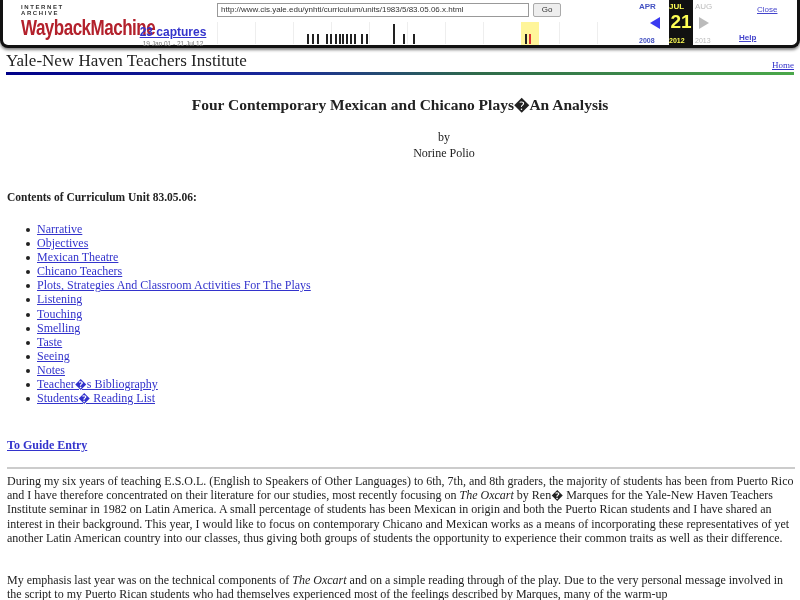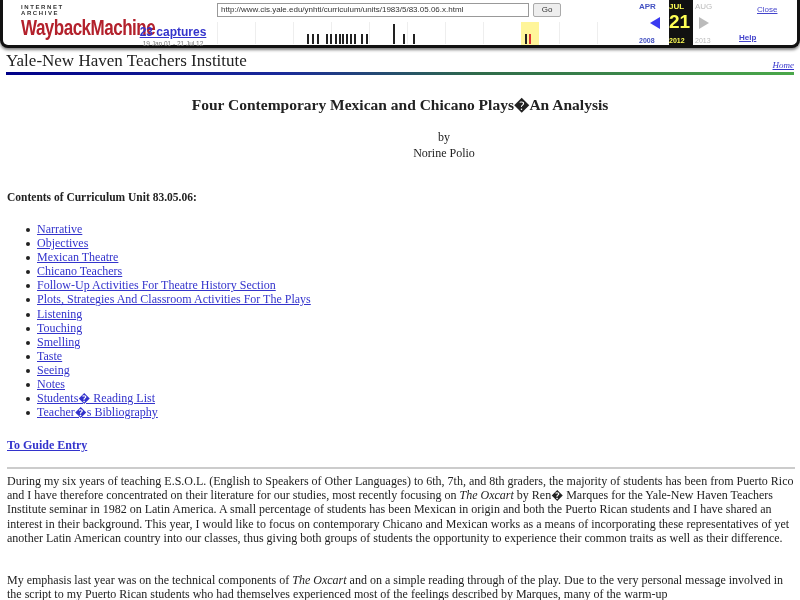--- a/index.html
+++ b/index.html
@@ -24,31 +24,31 @@
   #wm-spark .grid { position: absolute; top: 4px; width: 1px; height: 22px; background: #eee; }
   #wm-spark .bar { position: absolute; bottom: 1px; width: 2px; background: #222; }
   #wm-spark .hl { position: absolute; left: 308px; top: 4px; width: 18px; height: 23px; background: #fff59a; }
   #wm-nav { position: absolute; left: 636px; top: 0; width: 120px; height: 46px; font-family: "Liberation Sans", sans-serif; }
   .col { position: absolute; top: 0; width: 30px; height: 46px; text-align: left; }
   .col .m { font-size: 8px; font-weight: bold; margin-top: 2px; display: block; }
   .col .y { font-size: 7px; font-weight: bold; position: absolute; bottom: 2px; left: 0; width: 100%; }
   #col-prev { left: 0; } #col-prev .m, #col-prev .y { color: #4452c3; }
   #col-cur { left: 30px; background: #111; width: 24px; } #col-cur .m, #col-cur .y { color: #ff5; }
   #col-next { left: 56px; } #col-next .m, #col-next .y { color: #bbb; font-weight: normal; }
-  #wm-day { position: absolute; left: 30px; top: 11px; width: 16px; text-align: center; font-size: 19px; font-weight: bold; color: #ff5; }
+  #wm-day { position: absolute; left: 30px; top: 11px; width: 24px; text-align: center; font-size: 19px; font-weight: bold; color: #ff5; }
   #wm-prev-arrow { position: absolute; left: 11px; top: 17px; width: 0; height: 0; border-top: 6px solid transparent;
                    border-bottom: 6px solid transparent; border-right: 10px solid #3a3af0; }
   #wm-next-arrow { position: absolute; left: 60px; top: 17px; width: 0; height: 0; border-top: 6px solid transparent;
                    border-bottom: 6px solid transparent; border-left: 10px solid #bbb; }
   #wm-close, #wm-help { position: absolute; left: 754px; font-family: "Liberation Sans", sans-serif; font-size: 8px; color: #44c; text-decoration: underline; }
   #wm-close { top: 5px; } #wm-help { top: 33px; left: 736px; font-weight: bold; }
 
   
   #site-title { position: absolute; left: 6px; top: 51px; font-size: 17px; color: #222; }
-  #home-link { position: absolute; right: 6px; top: 60px; font-size: 9px; color: #33c; text-decoration: underline; font-style: italic; }
+  #home-link { position: absolute; right: 6px; top: 60px; font-size: 9px; color: #33c; text-decoration: underline; }
   #header-rule { position: absolute; left: 6px; top: 72px; width: 788px; height: 3px;
                  background: linear-gradient(to right, #000088 0%, #1a2a9a 35%, #2f6b4a 60%, #4aa84a 100%); }
 
   
   #doc-title { position: absolute; left: 0; top: 93px; width: 800px; text-align: center; font-size: 15.5px; font-weight: bold; color: #222; }
   #byline { position: absolute; left: 0; top: 129px; width: 800px; text-align: center; font-size: 12px; line-height: 16px; color: #222; margin-left: 44px; }
   #contents-heading { position: absolute; left: 7px; top: 191px; font-size: 11.5px; font-weight: bold; color: #222; }
   #toc { position: absolute; left: 24px; top: 222px; list-style: none; }
   #toc li { font-size: 12px; line-height: 14.1px; position: relative; padding-left: 13px; }
   #toc li::before { content: ""; position: absolute; left: 2px; top: 6px; width: 4px; height: 4px; border-radius: 50%; background: #222; }
@@ -138,30 +138,29 @@
   <div>Norine Polio</div>
 </div>
 
 <div id="contents-heading">Contents of Curriculum Unit 83.05.06:</div>
 
 <ul id="toc">
   <li><a href="#">Narrative</a></li>
   <li><a href="#">Objectives</a></li>
   <li><a href="#">Mexican Theatre</a></li>
   <li><a href="#">Chicano Teachers</a></li>
-  <li><a href="#">Follow-Up Activities For Theatre History Section</a></li>
   <li><a href="#">Plots, Strategies And Classroom Activities For The Plays</a></li>
   <li><a href="#">Listening</a></li>
   <li><a href="#">Touching</a></li>
   <li><a href="#">Smelling</a></li>
   <li><a href="#">Taste</a></li>
   <li><a href="#">Seeing</a></li>
   <li><a href="#">Notes</a></li>
+  <li><a href="#">Teacher�s Bibliography</a></li>
   <li><a href="#">Students� Reading List</a></li>
-  <li><a href="#">Teacher�s Bibliography</a></li>
 </ul>
 
 <a id="guide-link" href="#">To Guide Entry</a>
 <div id="body-rule"></div>
 
 <p id="para1" class="para"><span>During my six years of teaching E.S.O.L. (English to Speakers of Other Languages) to 6th, 7th, and 8th graders, the majority of students has been from Puerto Rico and I have therefore concentrated on their literature for our studies, most recently focusing on </span><em>The Oxcart</em><span> by Ren� Marques for the Yale-New Haven Teachers Institute seminar in 1982 on Latin America. A small percentage of students has been Mexican in origin and both the Puerto Rican students and I have shared an interest in their background. This year, I would like to focus on contemporary Chicano and Mexican works as a means of incorporating these representatives of yet another Latin American country into our classes, thus giving both groups of students the opportunity to experience their common traits as well as their difference.</span></p>
 
 <p id="para2" class="para"><span>My emphasis last year was on the technical components of </span><em>The Oxcart</em><span> and on a simple reading through of the play. Due to the very personal message involved in the script to my Puerto Rican students who had themselves experienced most of the feelings described by Marques, many of the warm-up</span></p>
 
 </body></html>

